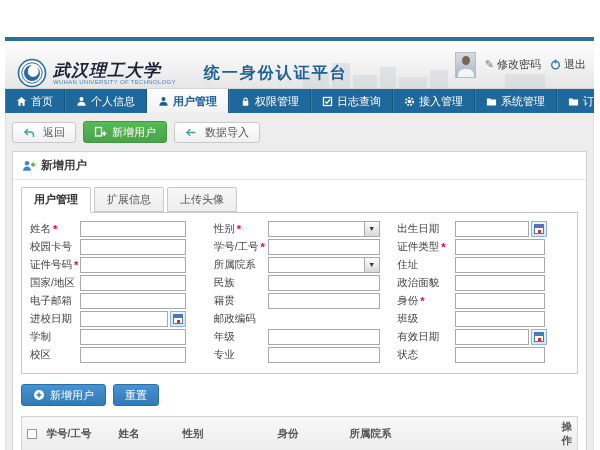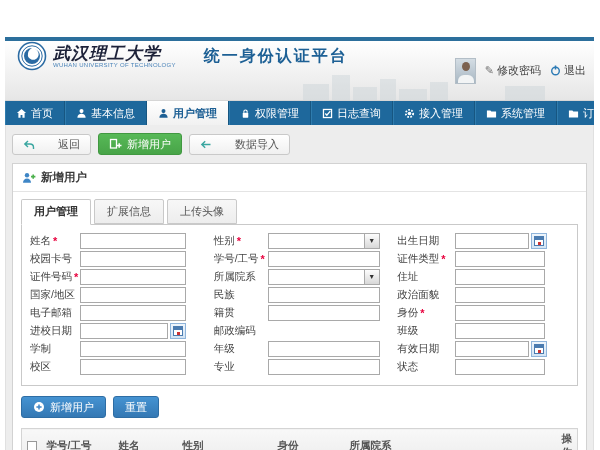--- a/index.html
+++ b/index.html
@@ -4,21 +4,21 @@
 <style>
   * { margin:0; padding:0; box-sizing:border-box; }
   body { font-family:"Liberation Sans","DejaVu Sans",sans-serif; background:#fff; }
   .screen { position:relative; width:600px; height:450px; background:#fff; overflow:hidden; margin:0 auto; }
   .site { position:absolute; left:5px; top:37px; width:589px; }
 
   
   .topbar { height:4px; background:#2c6f9c; }
 
   
-  .header { height:60px; background:linear-gradient(#ffffff, #e6e6e6); position:relative; display:flex; align-items:flex-start; border-bottom:1px solid #d6d6d6; overflow:hidden; }
+  .header { height:48px; background:linear-gradient(#ffffff, #e6e6e6); position:relative; display:flex; align-items:flex-end; border-bottom:1px solid #d6d6d6; overflow:hidden; }
   .bldg { position:absolute; bottom:0; background:#c9d2d8; opacity:.45; }
   .b1 { left:298px; width:26px; height:16px; }
   .b2 { left:327px; width:18px; height:25px; }
   .b3 { left:348px; width:24px; height:13px; }
   .b4 { left:375px; width:16px; height:21px; }
   .b5 { left:394px; width:28px; height:11px; }
   .b6 { left:425px; width:18px; height:18px; }
   .b7 { left:500px; width:40px; height:14px; }
   .brand { display:flex; align-items:center; padding-left:12px; position:relative; z-index:2; }
   .logo { width:30px; height:30px; flex:none; }
@@ -35,21 +35,21 @@
 
   
   .nav { height:24px; background:#1e689c; display:flex; }
   .nav-item { display:flex; align-items:center; gap:4px; padding:0 11px; color:#fff; font-size:11px; cursor:pointer; border-right:1px solid #175681; box-shadow:inset 1px 0 0 #2f7cae; white-space:nowrap;justify-content:center; }
   .nav-item svg { flex:none; }
   .nav-item.active { background:linear-gradient(#ffffff,#f1f1f1); color:#1d5f94; font-weight:bold; box-shadow:none; }
 
   
   .bodyarea { background:#ededed; border:1px solid #e0e0e0; border-top:none; padding-bottom:8px; }
   .toolbar { padding:8px 6px; display:flex; align-items:center; gap:7px; }
-  .btn-light { display:flex; align-items:center; gap:23px; background:linear-gradient(#ffffff,#f0f0f0); border:1px solid #c9c9c9; border-radius:3px; height:21px; padding:0 10px; font-size:11px; color:#555; cursor:pointer; }
+  .btn-light { display:flex; align-items:center; gap:8px; background:linear-gradient(#ffffff,#f0f0f0); border:1px solid #c9c9c9; border-radius:3px; height:21px; padding:0 10px; font-size:11px; color:#555; cursor:pointer; }
   .btn-green { display:flex; align-items:center; gap:5px; background:linear-gradient(#57b957,#48a448); border:1px solid #419841; border-radius:3px; height:22px; padding:0 10px; font-size:11px; color:#fff; cursor:pointer; }
 
   
   .panel { margin:0 6px; background:#fff; border:1px solid #d2d2d2; }
   .section-head { display:flex; align-items:center; gap:5px; padding:6px 9px; border-bottom:1px solid #e4e4e4; font-size:11.5px; font-weight:bold; color:#3a3a3a; }
 
   .tabs { display:flex; align-items:flex-end; margin:7px 8px 0; position:relative; z-index:2; }
   .tab { font-size:11px; color:#555; background:linear-gradient(#f7f7f7,#ededed); border:1px solid #c9c9c9; padding:4px 12px 4px; margin-right:3px; border-radius:2px 2px 0 0; cursor:pointer; }
   .tab.active { background:#fff; color:#333; font-weight:bold; margin-bottom:-1px; padding-bottom:5px; border-bottom:1px solid #fff; }
 
@@ -133,21 +133,21 @@
         <svg width="11" height="11" viewBox="0 0 12 12" fill="currentColor">
           <path d="M6 1 L11 5.5 H9.4 V10.5 H7 V7.6 H5 V10.5 H2.6 V5.5 H1 Z"></path>
         </svg>
         <span>首页</span>
       </div>
       <div class="nav-item">
         <svg width="11" height="11" viewBox="0 0 12 12" fill="currentColor">
           <circle cx="6" cy="3.4" r="2.2"></circle>
             <path d="M1.5 10.5 C1.5 7.8 3.5 6.4 6 6.4 C8.5 6.4 10.5 7.8 10.5 10.5 Z"></path>
         </svg>
-        <span>基本信息</span>
+        <span>个人信息</span>
       </div>
       <div class="nav-item active">
         <svg width="11" height="11" viewBox="0 0 12 12" fill="currentColor">
           <circle cx="6" cy="3.4" r="2.2"></circle>
             <path d="M1.5 10.5 C1.5 7.8 3.5 6.4 6 6.4 C8.5 6.4 10.5 7.8 10.5 10.5 Z"></path>
         </svg>
         <span>用户管理</span>
       </div>
       <div class="nav-item">
         <svg width="11" height="11" viewBox="0 0 12 12" fill="currentColor">

